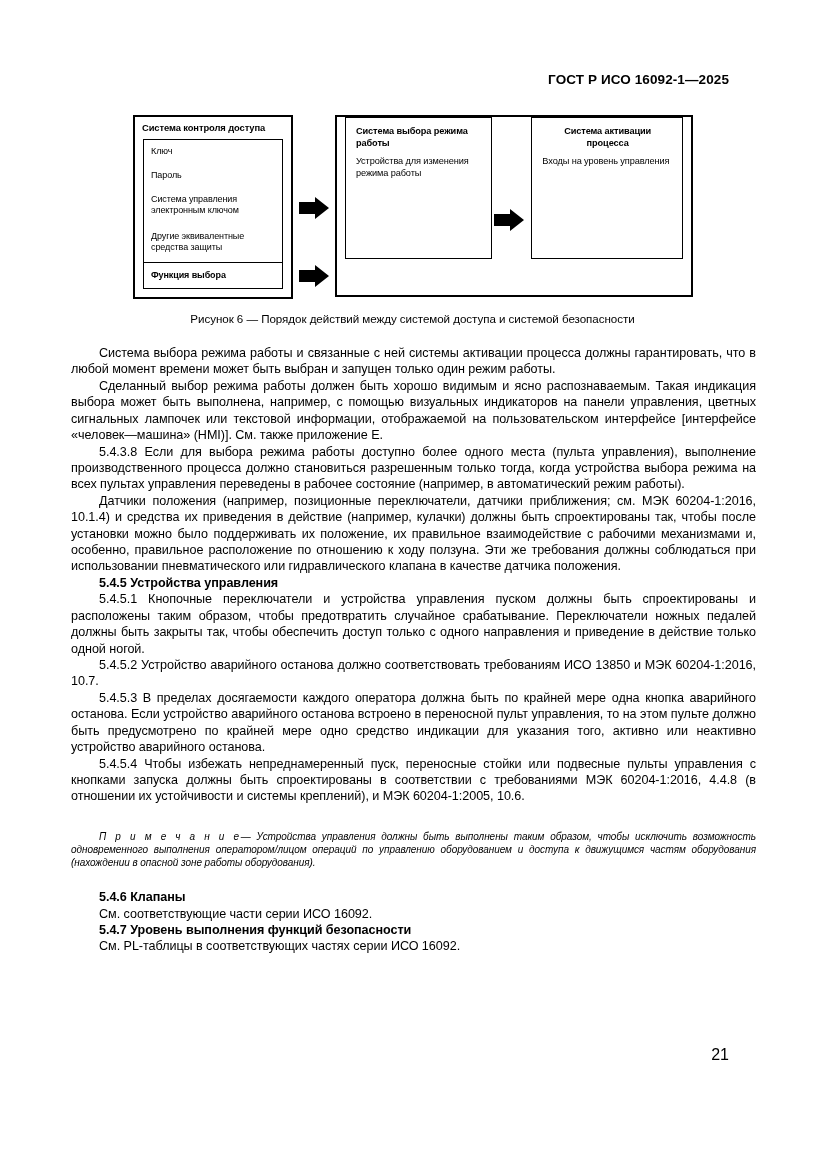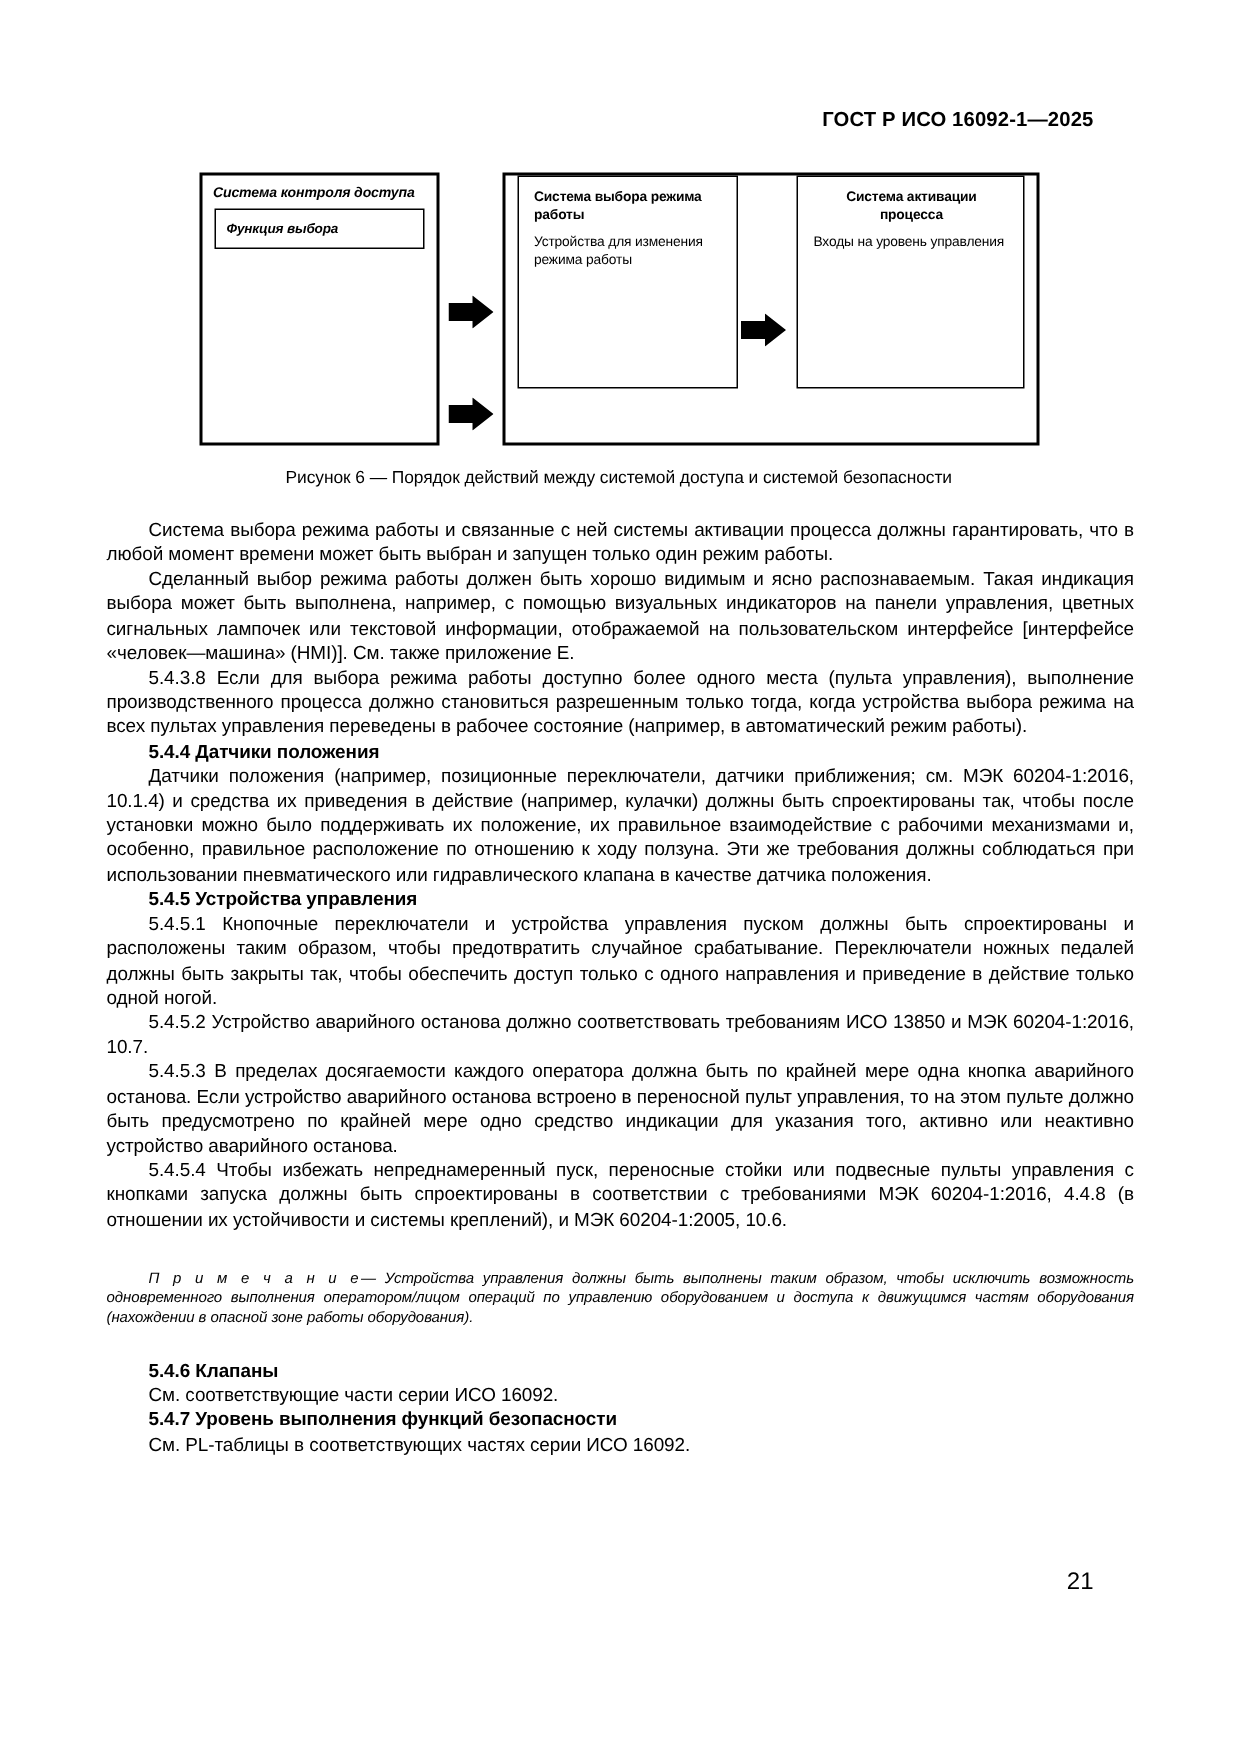--- a/index.html
+++ b/index.html
@@ -60,21 +60,20 @@
     font-weight: bold;
     padding: 6px 0 5px 7px;
     line-height: 1.15;
     letter-spacing: -0.1px;
   }
 
   
   .access-box {
     width: 160px;
     min-height: 182px;
-    font-style: italic;
   }
   .access-inner {
     border: 1.6px solid #000;
     margin: 0 8px 8px 8px;
     box-sizing: border-box;
   }
   .access-list {
     border-bottom: 1.8px solid #000;
     padding: 0;
   }
@@ -213,20 +212,26 @@
 <div class="page">
 
   <div class="doc-header">ГОСТ Р ИСО 16092-1—2025</div>
 
   <div class="figure-wrap">
     <div class="figure-row">
 
       <div class="outer-box access-box">
         <div class="outer-title">Система контроля доступа</div>
         <div class="access-inner">
+          <div class="access-list">
+            <div class="access-item">Ключ</div>
+            <div class="access-item">Пароль</div>
+            <div class="access-item tall">Система управления электронным ключом</div>
+            <div class="access-item tall">Другие эквивалентные средства защиты</div>
+          </div>
           <div class="access-footer">Функция выбора</div>
         </div>
       </div>
 
       <div class="arrow-col">
         <div class="arrow arrow-1">
           <svg width="30" height="22" viewBox="0 0 30 22" aria-hidden="true">
             <polygon points="0,5 16,5 16,0 30,11 16,22 16,17 0,17" fill="#000"></polygon>
           </svg>
         </div>
@@ -268,21 +273,20 @@
 
   <div class="body">
 
     <p class="para">Система выбора режима работы и связанные с ней системы активации процесса должны гарантировать, что в любой момент времени может быть выбран и запущен только один режим работы.</p>
 
 
     <p class="para">Сделанный выбор режима работы должен быть хорошо видимым и ясно распознаваемым. Такая индикация выбора может быть выполнена, например, с помощью визуальных индикаторов на панели управления, цветных сигнальных лампочек или текстовой информации, отображаемой на пользовательском интерфейсе [интерфейсе «человек—машина» (HMI)]. См. также приложение Е.</p>
 
     <p class="para">5.4.3.8 Если для выбора режима работы доступно более одного места (пульта управления), выполнение производственного процесса должно становиться разрешенным только тогда, когда устройства выбора режима на всех пультах управления переведены в рабочее состояние (например, в автоматический режим работы).</p>
 
-    <h4 class="heading">5.4.4  Датчики положения</h4>
 
     <p class="para">Датчики положения (например, позиционные переключатели, датчики приближения; см. МЭК 60204-1:2016, 10.1.4) и средства их приведения в действие (например, кулачки) должны быть спроектированы так, чтобы после установки можно было поддерживать их положение, их правильное взаимодействие с рабочими механизмами и, особенно, правильное расположение по отношению к ходу ползуна. Эти же требования должны соблюдаться при использовании пневматического или гидравлического клапана в качестве датчика положения.</p>
 
     <h4 class="heading">5.4.5  Устройства управления</h4>
 
     <p class="para">5.4.5.1 Кнопочные переключатели и устройства управления пуском должны быть спроектированы и расположены таким образом, чтобы предотвратить случайное срабатывание. Переключатели ножных педалей должны быть закрыты так, чтобы обеспечить доступ только с одного направления и приведение в действие только одной ногой.</p>
 
     <p class="para">5.4.5.2 Устройство аварийного останова должно соответствовать требованиям ИСО 13850 и МЭК 60204-1:2016, 10.7.</p>
 
     <p class="para">5.4.5.3 В пределах досягаемости каждого оператора должна быть по крайней мере одна кнопка аварийного останова. Если устройство аварийного останова встроено в переносной пульт управления, то на этом пульте должно быть предусмотрено по крайней мере одно средство индикации для указания того, активно или неактивно устройство аварийного останова.</p>

